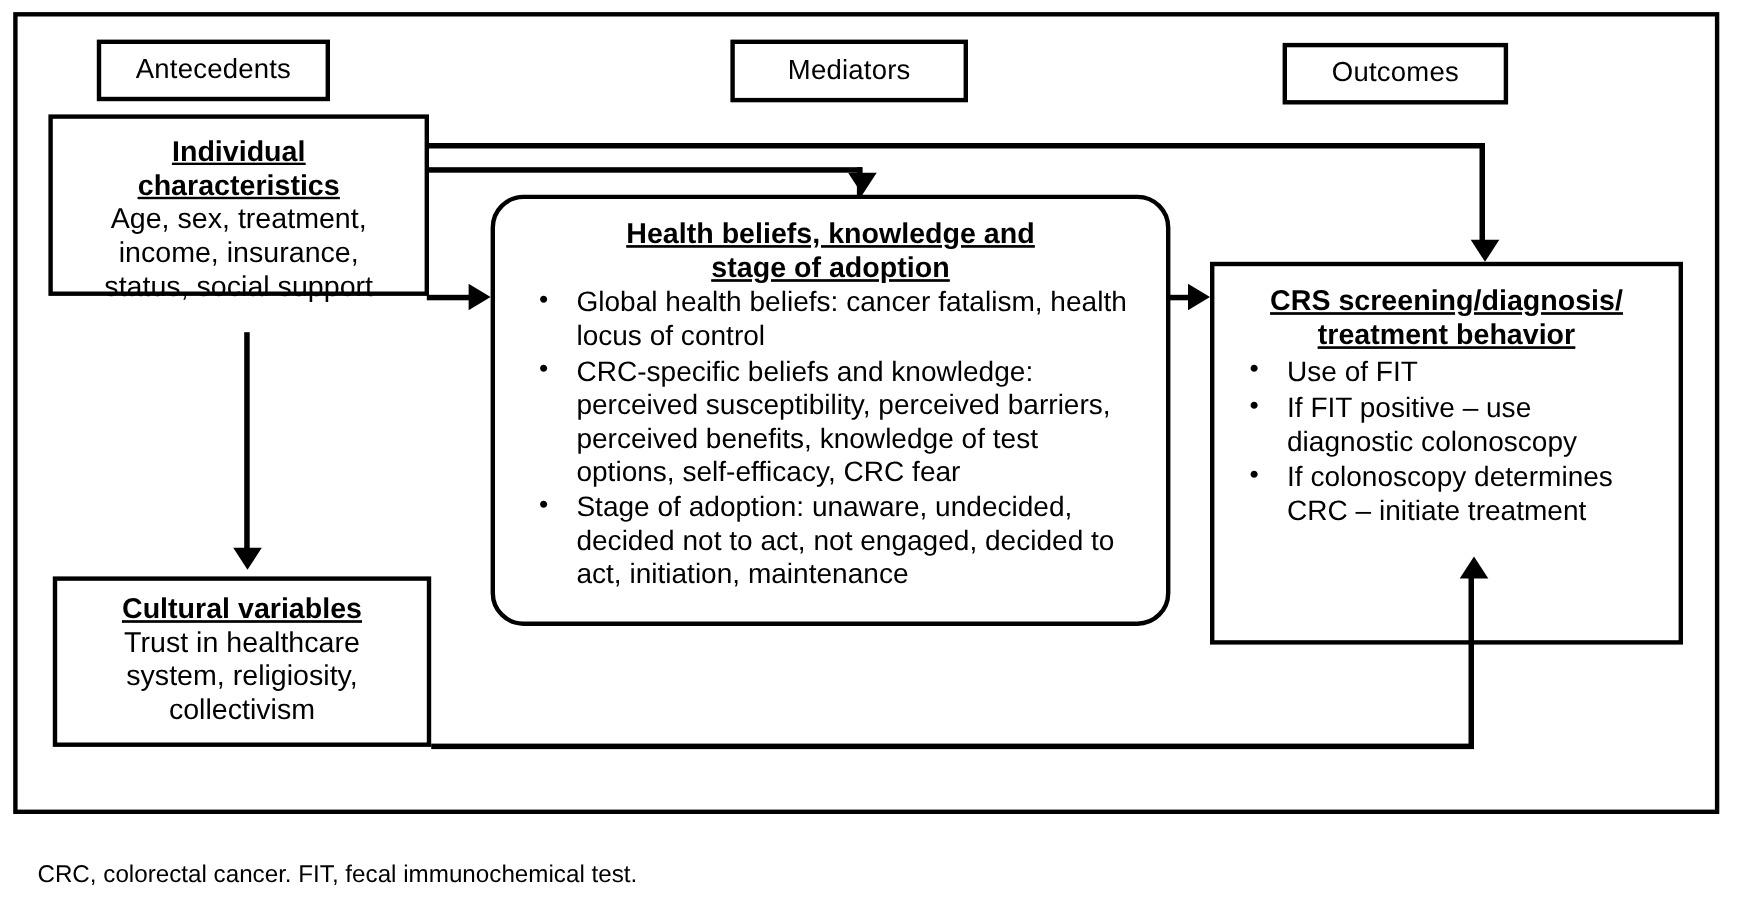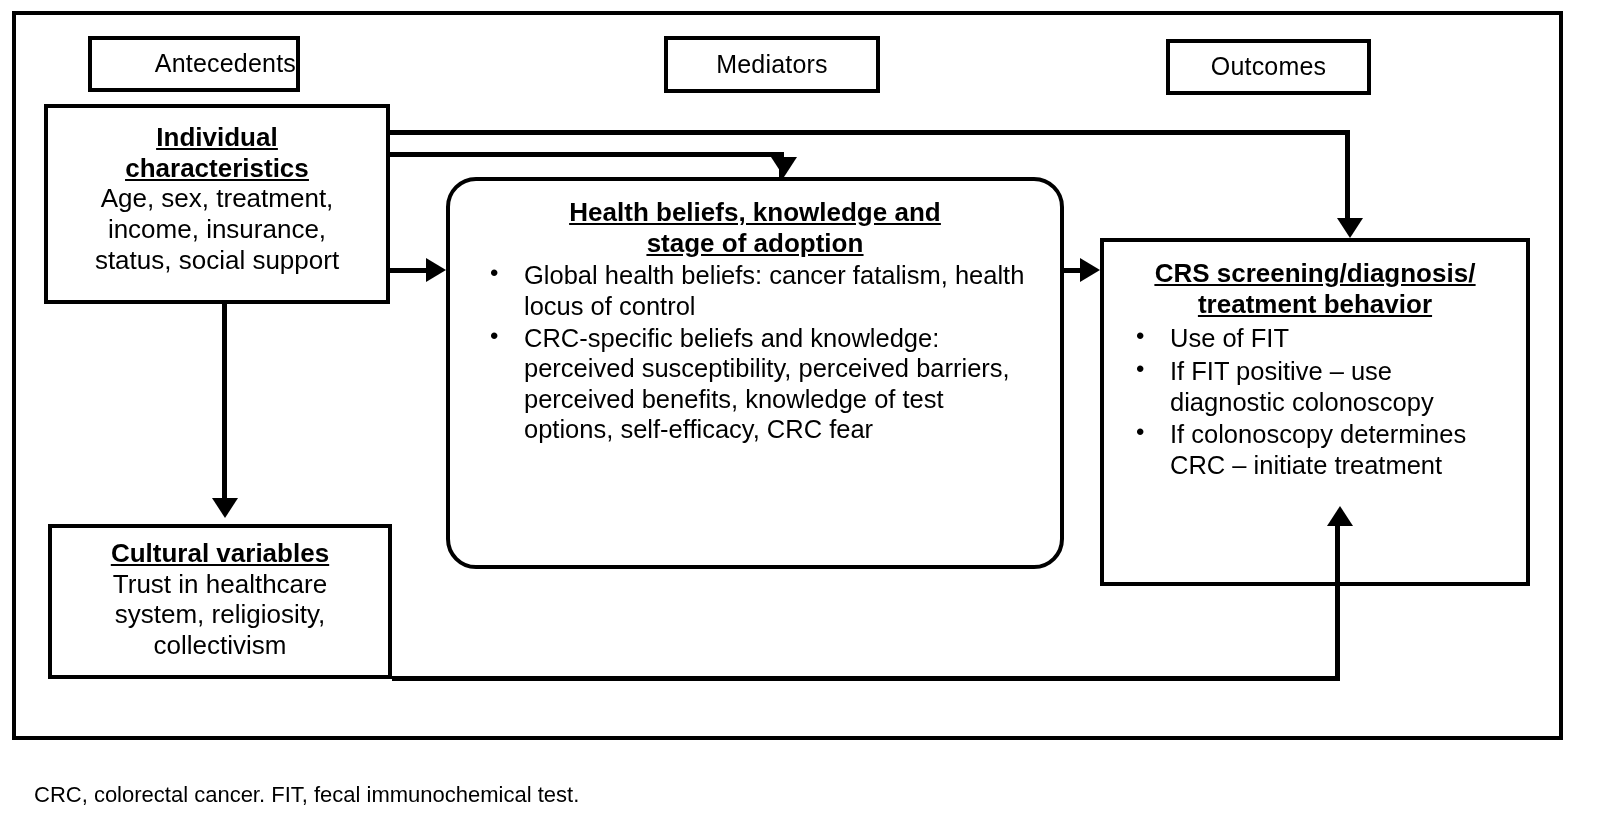--- a/index.html
+++ b/index.html
@@ -75,41 +75,41 @@
   ul.bul li::before {
     content: "\2022";
     position: absolute;
     left: -34px;
     top: -2px;
     font-size: 24px;
     line-height: 1.25;
   }
 
   #box-individual {
-    left: 44px; top: 104px; width: 346px; height: 200px;
+    left: 44px; top: 104px; width: 346px; height: 165px;
     padding-top: 14px;
   }
   #box-cultural {
     left: 48px; top: 524px; width: 344px; height: 155px;
     padding-top: 10px;
   }
   #box-health {
     left: 446px; top: 177px; width: 618px; height: 392px;
     padding-top: 16px;
     border-radius: 30px;
   }
   #box-crs {
     left: 1100px; top: 238px; width: 430px; height: 348px;
     padding-top: 16px;
   }
   #box-health ul.bul { padding-left: 62px; padding-right: 18px; margin-top: 2px; }
   #box-crs ul.bul    { padding-right: 10px; margin-top: 4px; }
   #box-crs ul.bul li { margin-bottom: 2px; }
 
-  #hdr-antecedents { left: 88px;  top: 36px; width: 212px; height: 56px; justify-content: flex-end; }
+  #hdr-antecedents { left: 88px;  top: 36px; width: 212px; height: 56px; }
   #hdr-mediators   { left: 664px; top: 36px; width: 216px; height: 57px; }
   #hdr-outcomes    { left: 1166px; top: 39px; width: 205px; height: 56px; }
 
   
   .ln { position: absolute; background: #000000; }
   .ln.h { height: 5px; }
   .ln.v { width: 5px; }
 
   .ahead { position: absolute; width: 0; height: 0; }
   .ahead.down {
@@ -179,20 +179,21 @@
   </div>
 
   <div class="box" id="box-health">
     <div class="title">
       <span>Health beliefs, knowledge and</span><br>
       <span>stage of adoption</span>
     </div>
     <ul class="bul">
       <li>Global health beliefs: cancer fatalism, health locus of control</li>
       <li>CRC-specific beliefs and knowledge: perceived susceptibility, perceived barriers, perceived benefits, knowledge of test options, self-efficacy, CRC fear</li>
+      <li>Stage of adoption: unaware, undecided, decided not to act, not engaged, decided to act, initiation, maintenance</li>
     </ul>
   </div>
 
   <div class="box" id="box-crs">
     <div class="title">
       <span>CRS screening/diagnosis/</span><br>
       <span>treatment behavior</span>
     </div>
     <ul class="bul">
       <li>Use of FIT</li>

